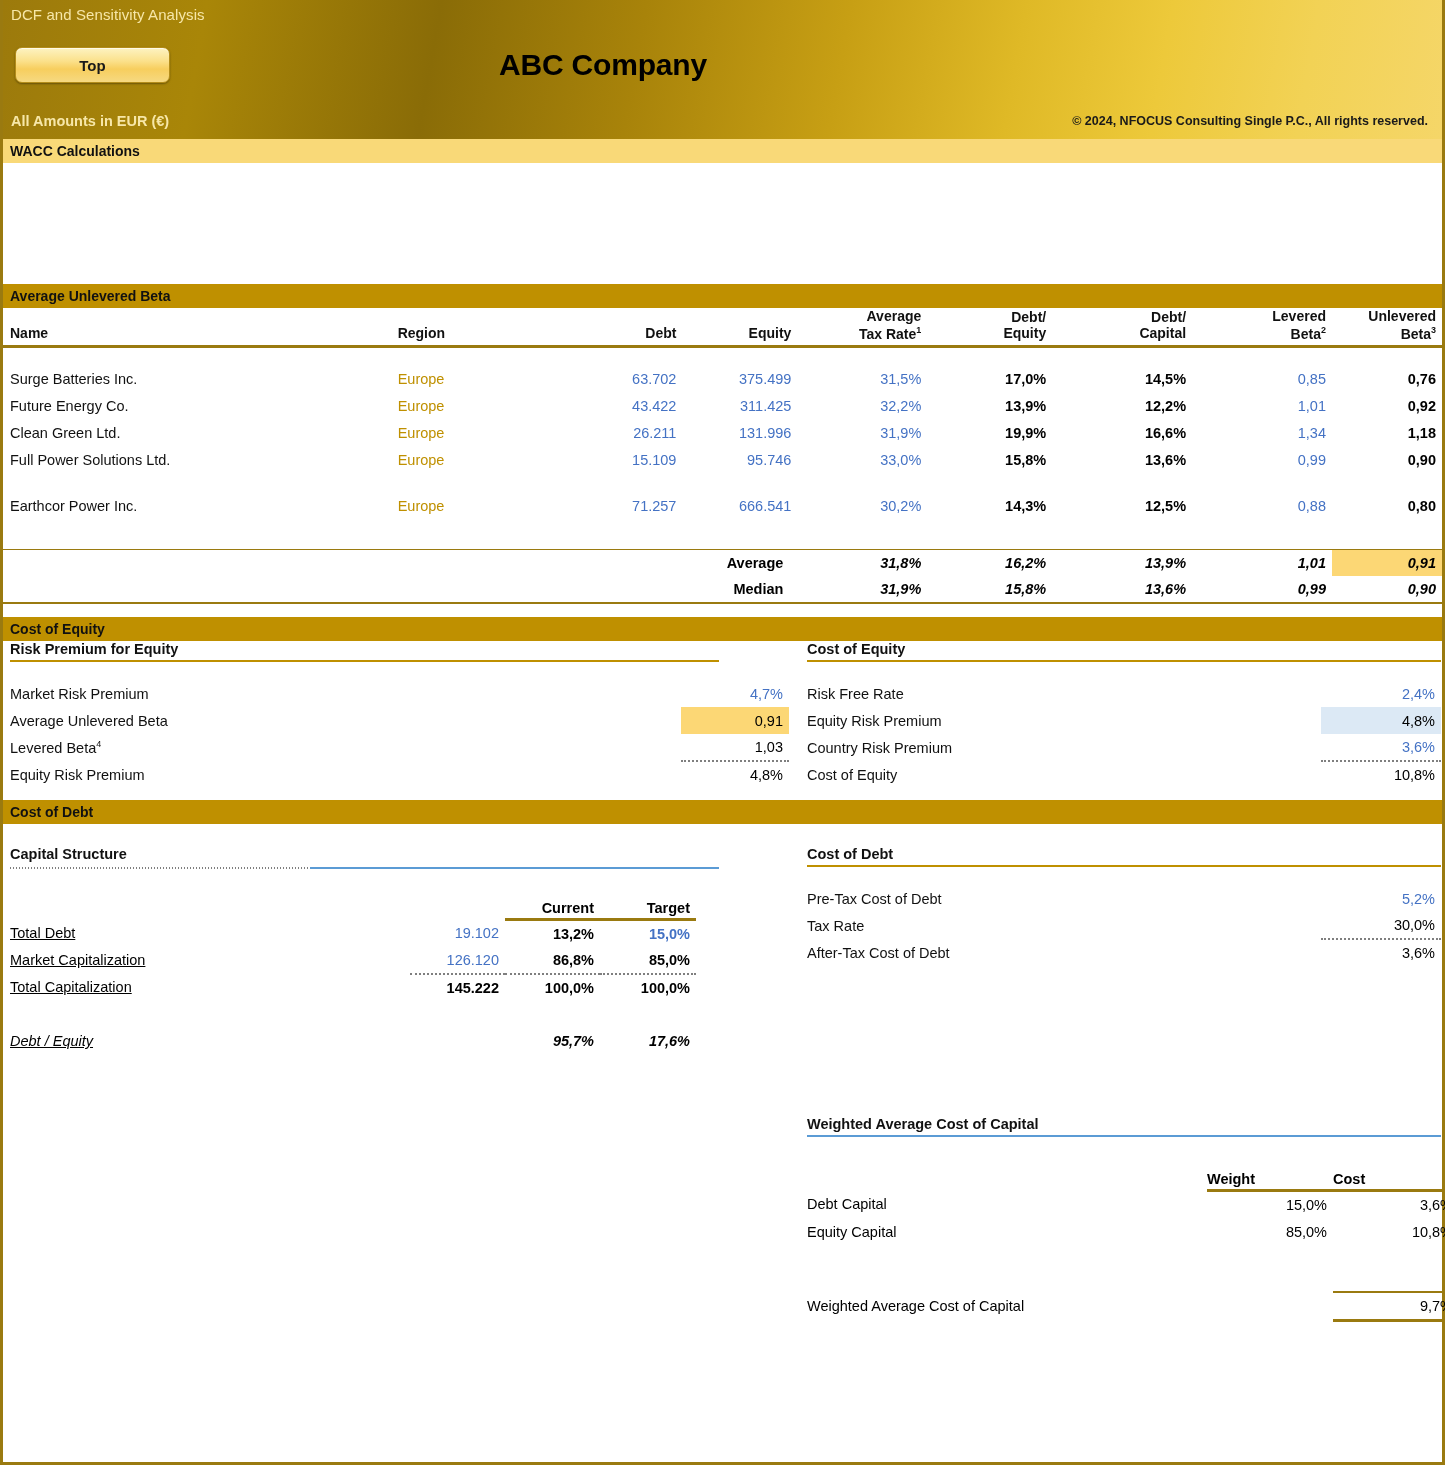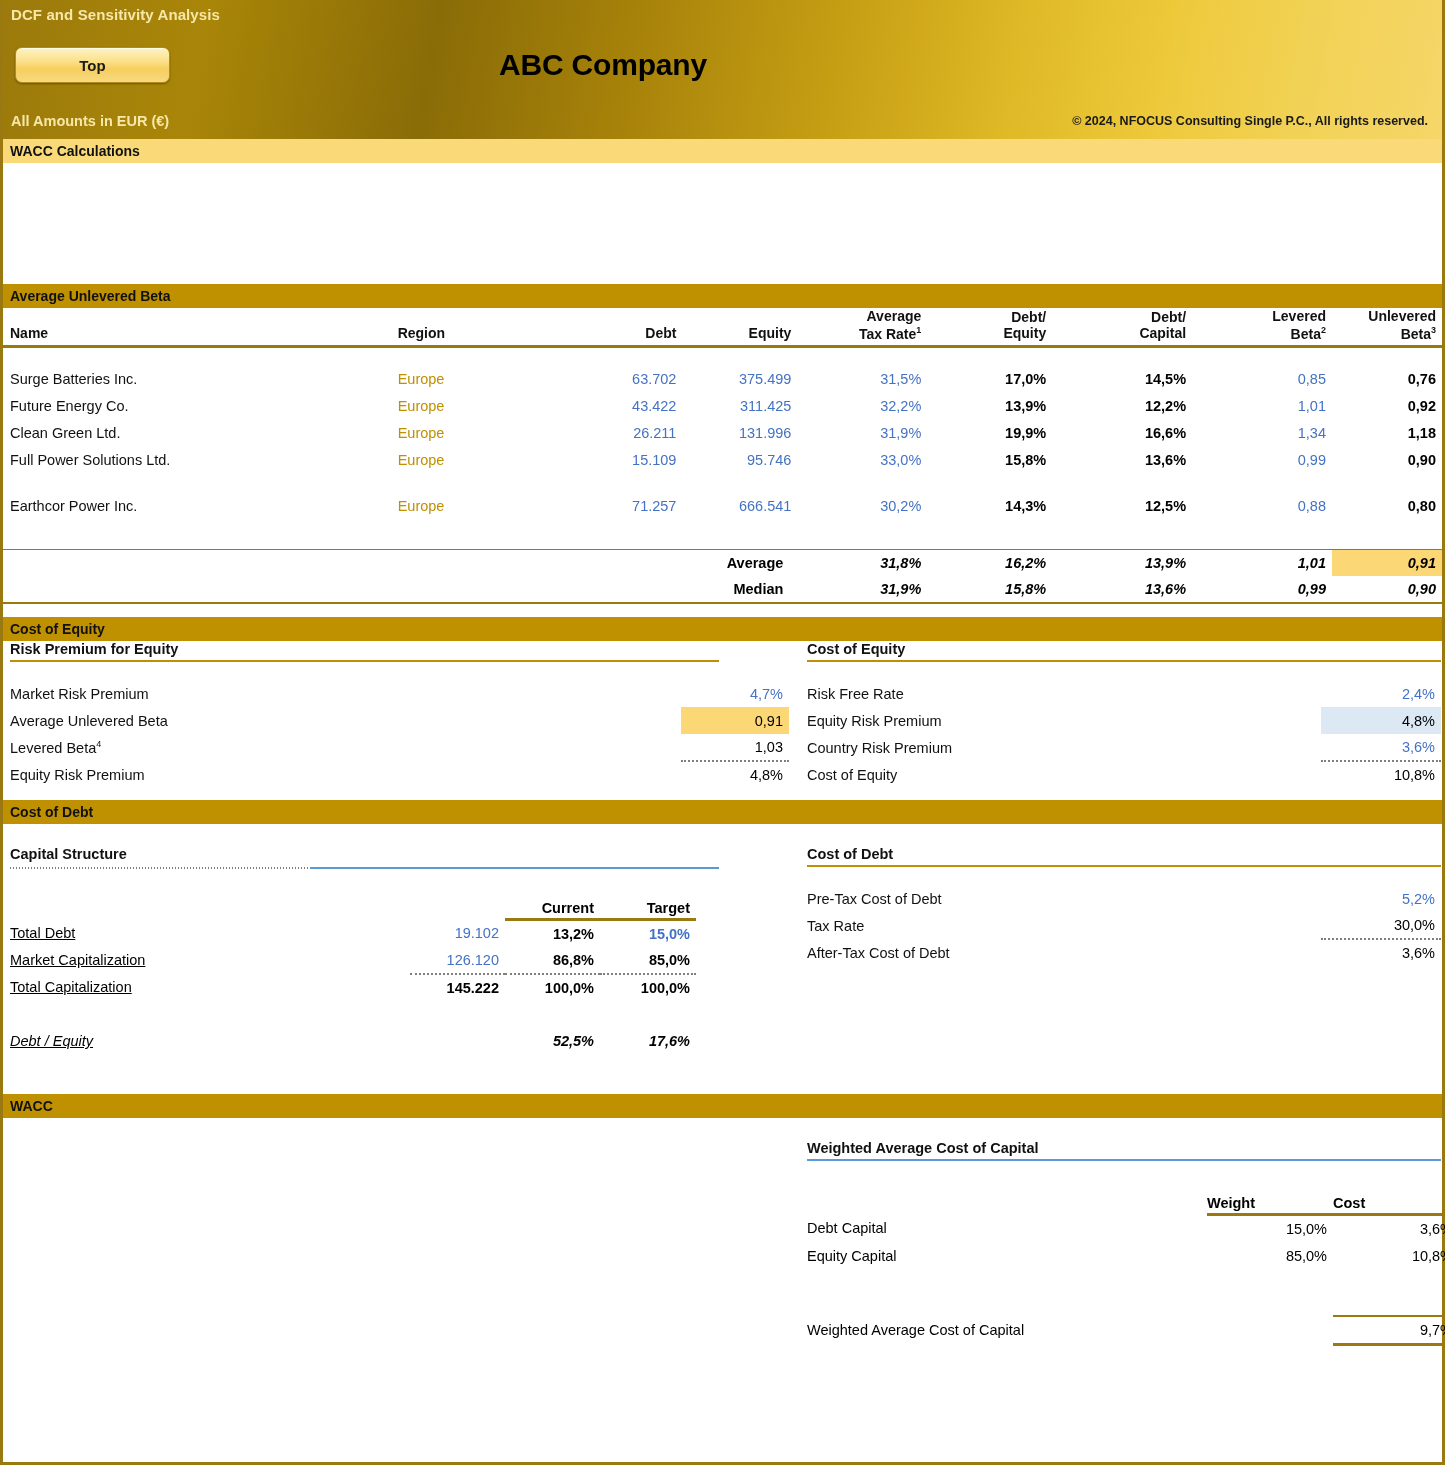--- a/index.html
+++ b/index.html
@@ -22,21 +22,21 @@
   .header {
     position: relative;
     height: 139px;
     background: linear-gradient(100deg,
         #9c7a0c 0%, #a98608 14%, #8a6c07 30%,
         #a8830a 44%, #c79f14 58%, #dfb926 70%,
         #edc93a 80%, #f2d255 90%, #f5d668 100%);
   }
   .hdr-subtitle {
     position: absolute; left: 8px; top: 6px;
-    font-size: 15px; font-weight: bold; color: #f7e7a8;
+    font-size: 15px; font-weight: normal; color: #f7e7a8;
     letter-spacing: .1px;
   }
   .top-btn {
     position: absolute; left: 12px; top: 47px;
     width: 155px; height: 36px;
     border-radius: 7px;
     border: 1px solid #b38c1a;
     background: linear-gradient(180deg,#fdf3c2 0%,#fbe18c 38%,#f7ce5e 62%,#f6d981 100%);
     box-shadow: 0 1px 2px rgba(0,0,0,.35), inset 0 1px 0 #fffbe6;
     color: #1a1a1a; font-size: 15px; font-weight: bold;
@@ -414,21 +414,21 @@
           <td class="num bold">145.222</td>
           <td class="cur bold">100,0%</td>
           <td class="tar bold">100,0%</td>
         </tr>
         <tr class="pad-top-24">
               <td colspan="4"></td>
             </tr>
         <tr>
           <td class="lab ital">Debt / Equity</td>
           <td class="num"></td>
-          <td class="cur ital bold">52,5%</td>
+          <td class="cur ital bold">95,7%</td>
           <td class="tar ital bold">17,6%</td>
         </tr>
       </tbody>
         </table>
     </div>
 
     <div class="panel-r">
       <div class="panel-head r-rule">Cost of Debt</div>
       <table class="rows">
         <tbody>
@@ -447,21 +447,20 @@
           <td class="lab">After-Tax Cost of Debt</td>
           <td class="val">3,6%</td>
         </tr>
       </tbody>
         </table>
     </div>
   </div>
 
   <div class="spacer-white" style="height:39px"></div>
 
-  <div class="band gold">WACC</div>
 
   <div class="panels" style="margin-top:22px">
     <div class="panel-l"></div>
     <div class="panel-r">
       <div class="panel-head r-blue">Weighted Average Cost of Capital</div>
       <table class="wacc" style="margin-top:6px">
         <tbody>
             <tr class="pad-top-24">
               <td colspan="3"></td>
             </tr>

